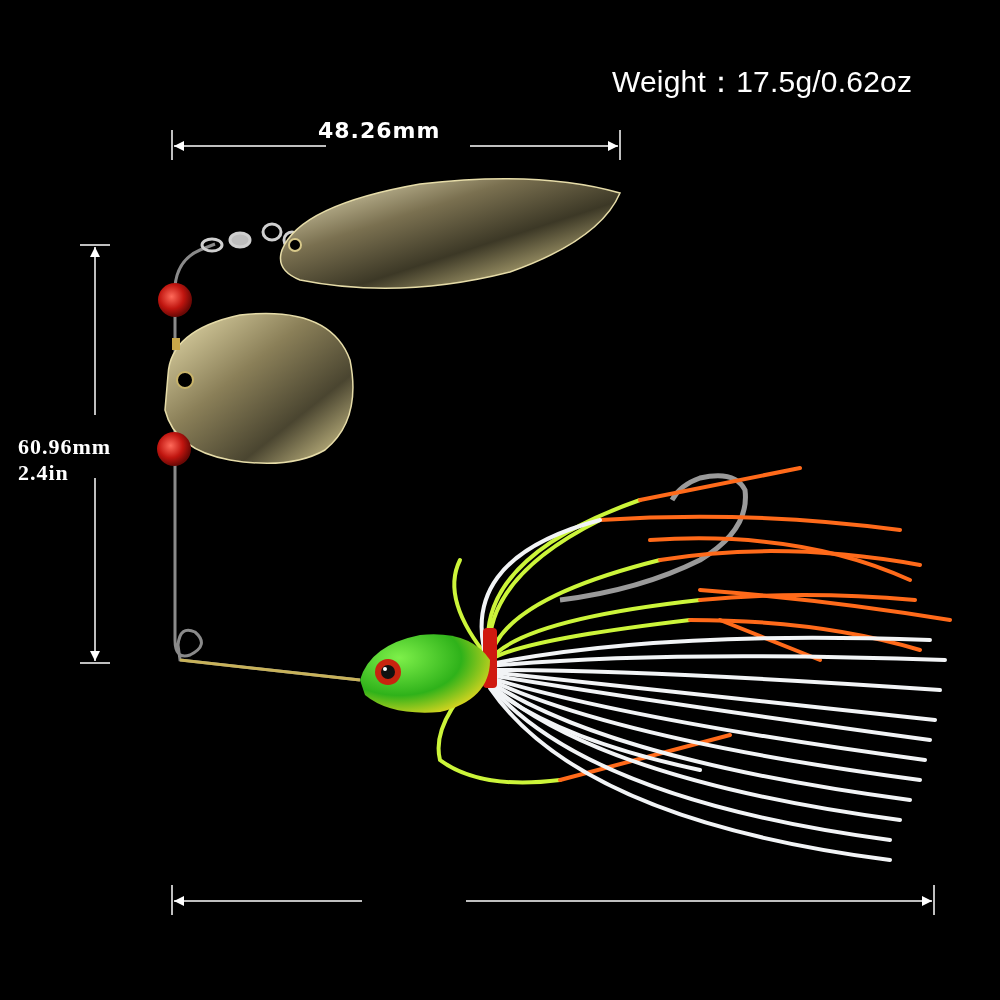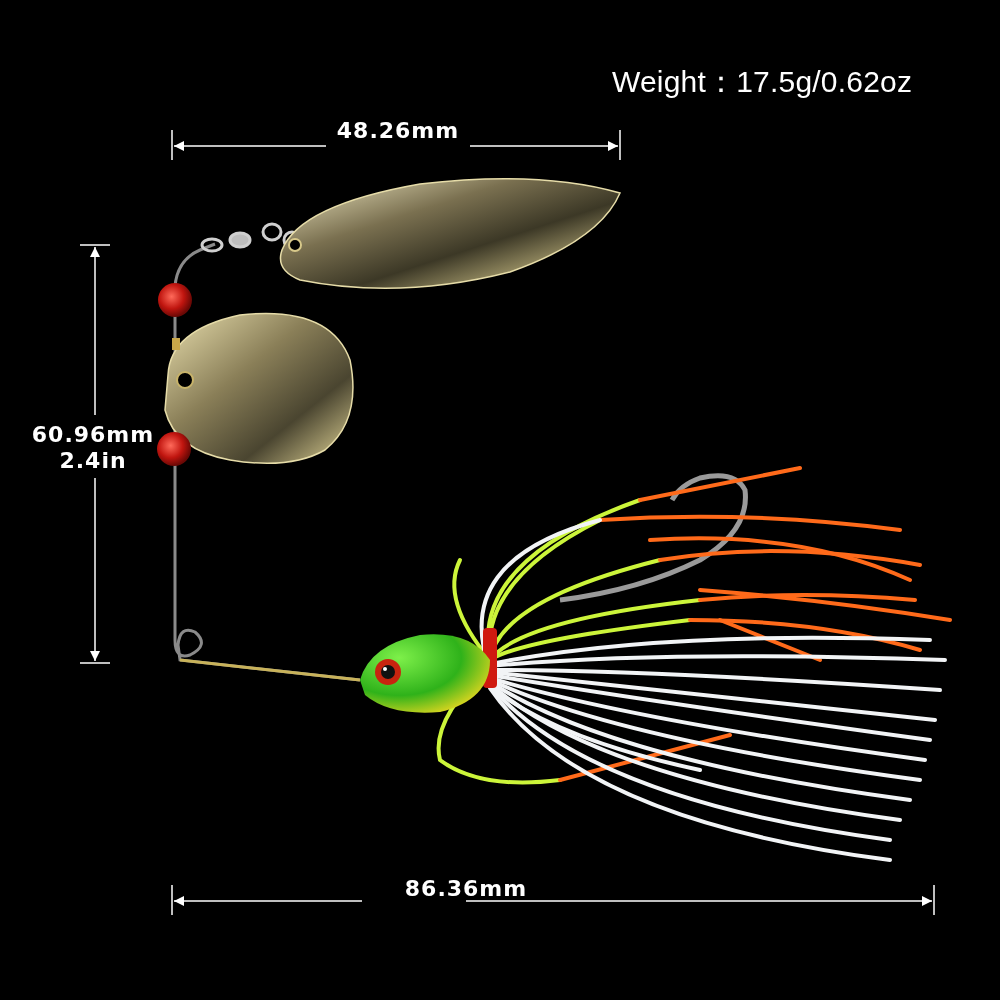--- a/index.html
+++ b/index.html
@@ -1,18 +1,18 @@
 <!DOCTYPE html>
 <html><head>
 <meta charset="utf-8">
 <style>
   html, body { margin:0; padding:0; background:#000; }
   body { width:1000px; height:1000px; position:relative; overflow:hidden; font-family:"Liberation Sans", sans-serif; }
   .weight { position:absolute; left:612px; top:62px; color:#fff; font-size:30px; letter-spacing:0.2px; white-space:nowrap;text-align:center; }
-  .dim-label { position:absolute; color:#fff; font-family:"DejaVu Sans", sans-serif; font-weight:bold; text-align:center; line-height:26px; font-size:22px; letter-spacing:1px; }
+  .dim-label { position:absolute; color:#fff; font-family:"DejaVu Sans", sans-serif; font-weight:bold; text-align:left; line-height:26px; font-size:22px; letter-spacing:1px; }
   svg.art { position:absolute; left:0; top:0; }
 </style>
 </head>
 <body>
 
 <svg class="art" width="1000" height="1000" viewBox="0 0 1000 1000">
   <defs>
     <linearGradient id="gold" x1="0" y1="0" x2="1" y2="1">
       <stop offset="0" stop-color="#f3ecc6"></stop>
       <stop offset="0.35" stop-color="#7a7050"></stop>
@@ -139,20 +139,19 @@
 </svg>
 
 <div class="weight">
   <span>Weight：</span><span>17.5g/0.62oz</span>
 </div>
 
 <div class="dim-label" style="left:318px; top:118px; width:160px;">
   <div>48.26mm</div>
 </div>
 
-<div class="dim-label" style="left:18px; top:422px; width:150px;">
+<div class="dim-label" style="left:18px; top:434px; width:150px;font-family:Liberation Serif, serif;">
   <div>60.96mm</div>
   <div>2.4in</div>
 </div>
 
 <div class="dim-label" style="left:336px; top:876px; width:260px;">
-  <div>86.36mm</div>
 </div>
 
 </body></html>

